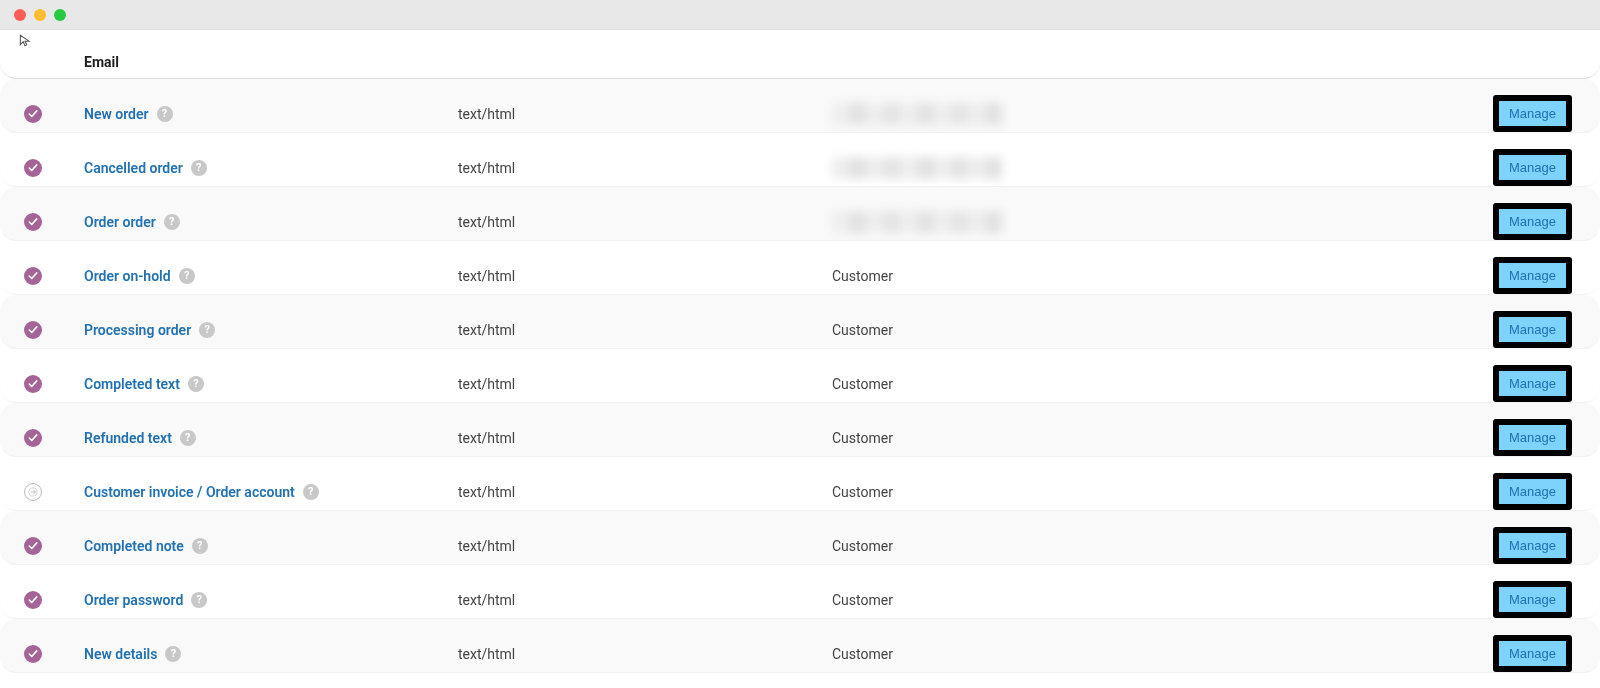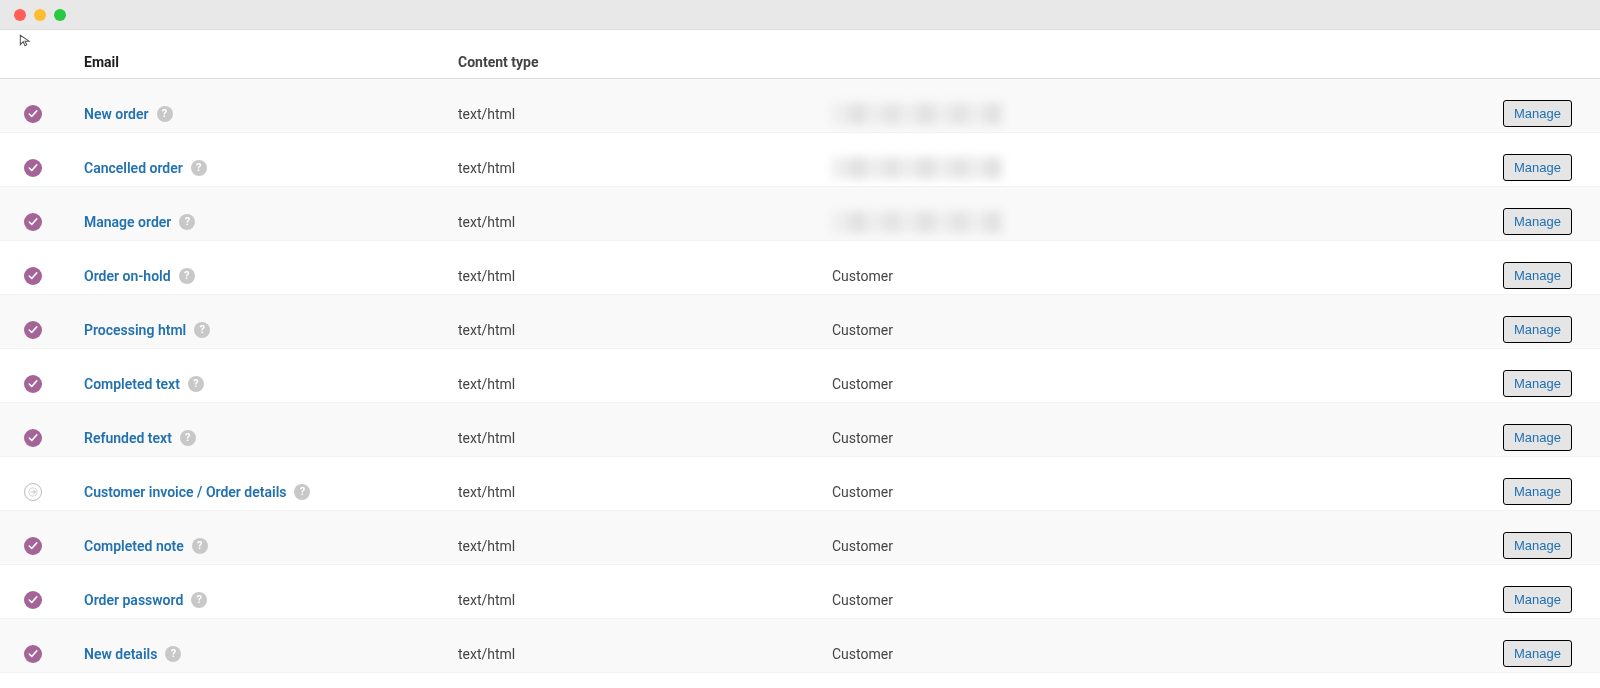--- a/index.html
+++ b/index.html
@@ -33,20 +33,21 @@
     }
     .table {
       width: 100%;
     }
     .row {
       display: flex;
       align-items: center;
       height: 54px;
       border-bottom: 1px solid #f2f2f2;
       padding: 16px 28px 0 24px;
+      border-radius: 16px;
     }
     .row.header {
       height: 49px;
       font-weight: 700;
       color: #1e1e1e;
       border-bottom: 1px solid #dcdcde;
     }
     .row.alt { background: #f9f9f9; }
     .col-status { width: 60px; display:flex; align-items:center; }
     .col-email { width: 374px; display:flex; align-items:center; gap:8px;}
@@ -69,23 +70,23 @@
       text-decoration:none;
       cursor:pointer;
     }
     .help-icon {
       width:16px; height:16px; border-radius:50%; background:#c8c8c8;
       display:inline-flex; align-items:center; justify-content:center;
       color:#fff; font-size:11px; font-weight:700;
       cursor:help;
     }
     .manage-btn {
-      border: 1px solid #000000;
+      border: 6px solid #000000;
       color: #2271b1;
-      background: #e5e5e5;
+      background: #7dd3fc;
       padding: 5px 10px;
       font-size: 13px;
       border-radius: 3px;
       cursor: pointer;
     }
     .redacted {
       width: 170px; height: 22px;
       filter: blur(5px);
       background: linear-gradient(90deg,#eee 0 10%,#e2e2e2 10% 20%,#eee 20% 30%,#e4e4e4 30% 40%,#eee 40% 50%,#e2e2e2 50% 60%,#eee 60% 70%,#e4e4e4 70% 80%,#eee 80% 90%,#e2e2e2 90% 100%);
       border-radius:2px;
@@ -105,21 +106,20 @@
 </svg>
 
 <div class="table">
   <div class="row header">
     <div class="col-status">
         <span></span>
       </div>
     <div class="col-email">
         <span>Email</span>
       </div>
-    <div class="col-content"><span>Content type</span></div>
     <div class="col-action"><span></span></div>
   </div>
   <div id="rows">
       <div class="row alt">
         <div class="col-status">
           <span class="status-on" title="Enabled">
             <svg viewBox="0 0 16 16">
               <path d="M2 8 L6 12 L14 3" stroke="#fff" stroke-width="2.5" fill="none" stroke-linecap="round" stroke-linejoin="round"></path>
             </svg>
           </span>
@@ -154,21 +154,21 @@
       </div>
       <div class="row alt">
         <div class="col-status">
           <span class="status-on" title="Enabled">
             <svg viewBox="0 0 16 16">
               <path d="M2 8 L6 12 L14 3" stroke="#fff" stroke-width="2.5" fill="none" stroke-linecap="round" stroke-linejoin="round"></path>
             </svg>
           </span>
         </div>
         <div class="col-email">
-          <a class="email-name">Manage order</a>
+          <a class="email-name">Order order</a>
           <span class="help-icon">?</span>
         </div>
         <div class="col-content">text/html</div>
         <div class="col-recipient">
           <div class="redacted"></div>
         </div>
         <div class="col-action"><button class="manage-btn">Manage</button></div>
       </div>
       <div class="row">
         <div class="col-status">
@@ -188,21 +188,21 @@
       </div>
       <div class="row alt">
         <div class="col-status">
           <span class="status-on" title="Enabled">
             <svg viewBox="0 0 16 16">
               <path d="M2 8 L6 12 L14 3" stroke="#fff" stroke-width="2.5" fill="none" stroke-linecap="round" stroke-linejoin="round"></path>
             </svg>
           </span>
         </div>
         <div class="col-email">
-          <a class="email-name">Processing html</a>
+          <a class="email-name">Processing order</a>
           <span class="help-icon">?</span>
         </div>
         <div class="col-content">text/html</div>
         <div class="col-recipient">Customer</div>
         <div class="col-action"><button class="manage-btn">Manage</button></div>
       </div>
       <div class="row">
         <div class="col-status">
           <span class="status-on" title="Enabled">
             <svg viewBox="0 0 16 16">
@@ -237,21 +237,21 @@
       <div class="row">
         <div class="col-status">
           <span class="status-manual" title="Manual">
             <svg viewBox="0 0 16 16">
               <circle cx="8" cy="8" r="6.5" stroke="#bbb" fill="none"></circle>
               <path d="M5 8 H11 M9 5 L12 8 L9 11" stroke="#bbb" stroke-width="1.5" fill="none" stroke-linecap="round" stroke-linejoin="round"></path>
             </svg>
           </span>
         </div>
         <div class="col-email">
-          <a class="email-name">Customer invoice / Order details</a>
+          <a class="email-name">Customer invoice / Order account</a>
           <span class="help-icon">?</span>
         </div>
         <div class="col-content">text/html</div>
         <div class="col-recipient">Customer</div>
         <div class="col-action"><button class="manage-btn">Manage</button></div>
       </div>
       <div class="row alt">
         <div class="col-status">
           <span class="status-on" title="Enabled">
             <svg viewBox="0 0 16 16">

